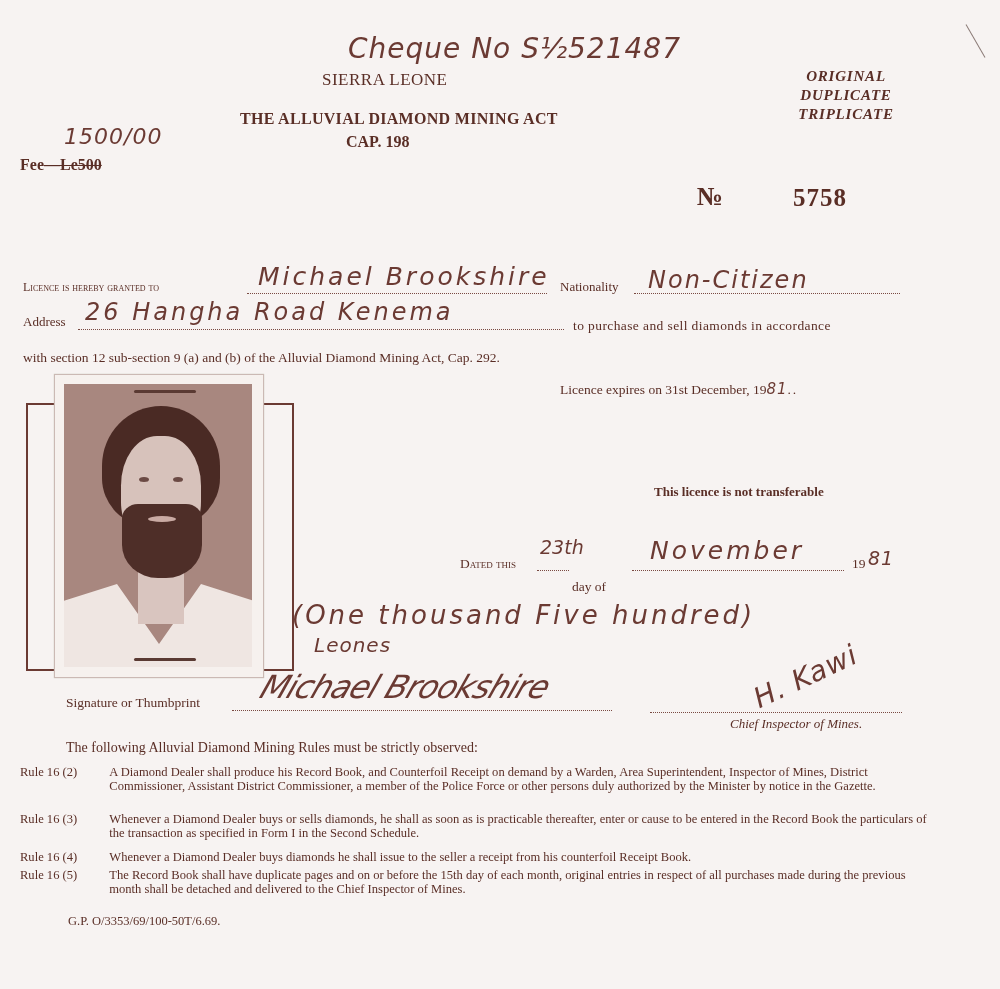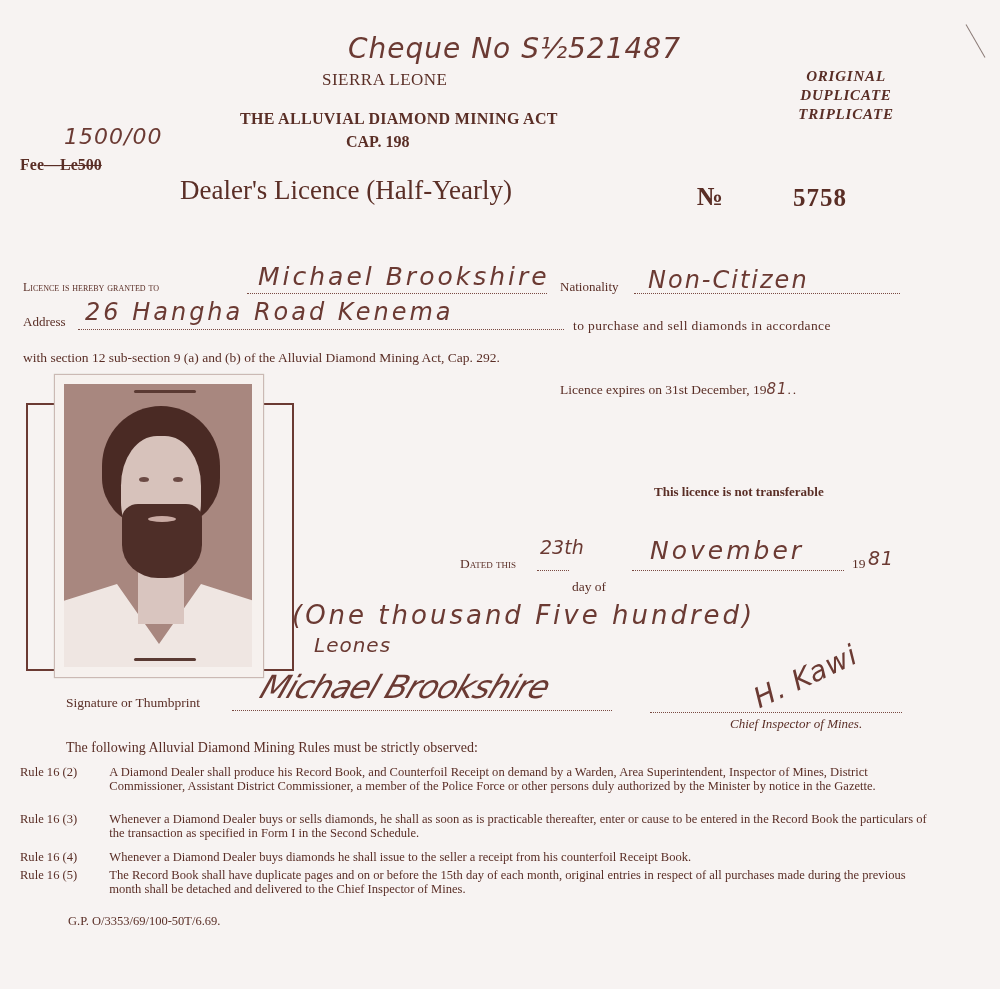--- a/index.html
+++ b/index.html
@@ -29,21 +29,20 @@
   <span>Fee—</span><span style="text-decoration:line-through;">Le500</span>
 </div>
 
 <div class="abs print" style="left:786px;top:67px;width:120px;text-align:center;font-size:15px;font-style:italic;font-weight:bold;line-height:19px;letter-spacing:0.8px;">
   <div>ORIGINAL</div>
   <div>DUPLICATE</div>
   <div>TRIPLICATE</div>
 </div>
 
 <div class="abs print" style="left:180px;top:174px;font-size:27px;line-height:33px;">
-  <div>Dealer's Licence (Half-Yearly)</div>
 </div>
 
 <div class="abs print" style="left:697px;top:182px;font-size:26px;font-weight:bold;">№</div>
 <div class="abs print" style="left:793px;top:184px;font-size:25px;font-weight:bold;letter-spacing:1px;">5758</div>
 
 <div class="abs print sc" style="left:23px;top:280px;font-size:12px;">Licence is hereby granted to</div>
 <div class="abs dots" style="left:247px;top:280px;width:300px;height:13px;"></div>
 <div class="abs hand" style="left:258px;top:262px;font-size:25px;letter-spacing:3px;">Michael Brookshire</div>
 <div class="abs print" style="left:560px;top:279px;font-size:13px;">Nationality</div>
 <div class="abs dots" style="left:634px;top:280px;width:266px;height:13px;"></div>

